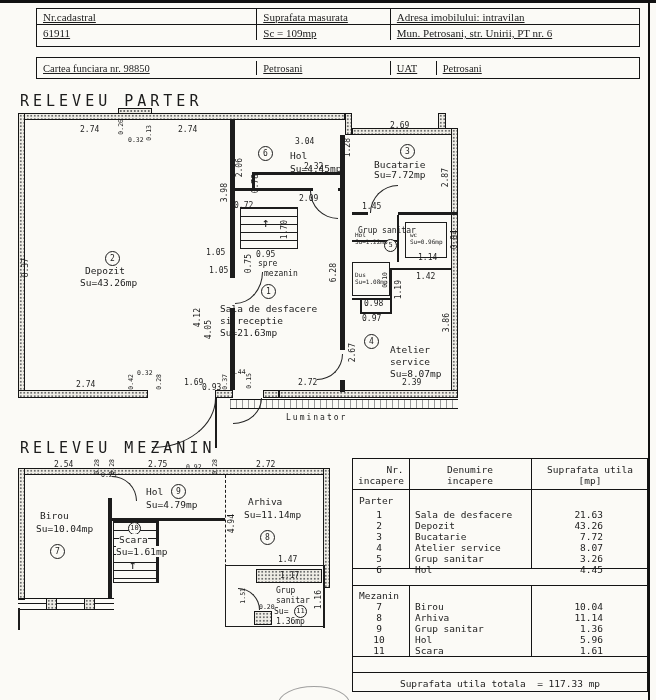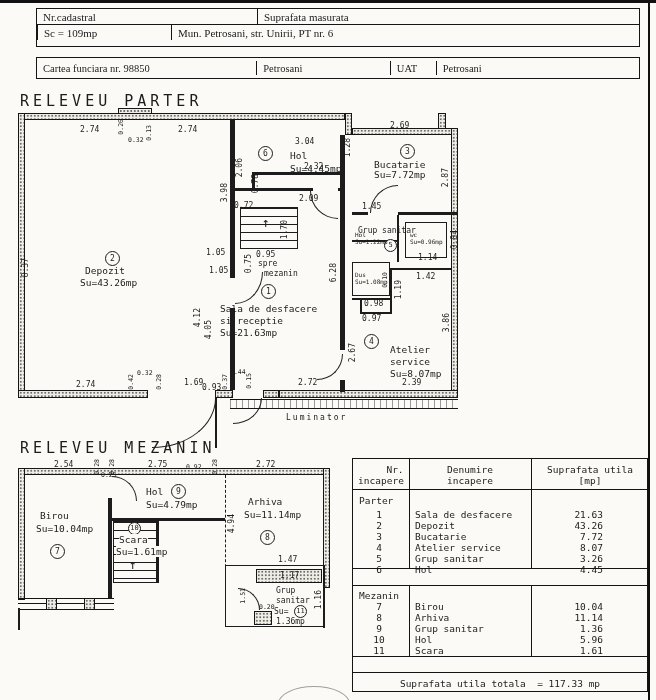--- a/index.html
+++ b/index.html
@@ -3,21 +3,21 @@
 <meta charset="utf-8">
 <style>
   html,body{margin:0;padding:0;}
   body{width:656px;height:700px;position:relative;background:#fbfaf6;color:#1c1c1c;
        font-family:"DejaVu Sans Mono",monospace;overflow:hidden;}
   .abs{position:absolute;}
   
   .doc{position:absolute;border:1.6px solid #151515;font-family:"Liberation Serif",serif;
        font-size:11px;background:#fbfaf6;box-sizing:border-box;}
   .doc .row{display:flex;}
-  .doc .cell{padding:2px 6px 1px 6px;box-sizing:border-box;white-space:nowrap;overflow:hidden;}
+  .doc .cell{padding:2px 6px 1px 6px;box-sizing:border-box;white-space:nowrap;overflow:hidden;text-decoration:underline;}
   .bl{border-left:1.2px solid #151515;}
   .bb{border-bottom:1.2px solid #151515;}
   
   .title{position:absolute;font-size:15px;letter-spacing:4px;white-space:nowrap;}
   .d{position:absolute;font-size:8px;line-height:9px;white-space:nowrap;}
   .dv{writing-mode:vertical-rl;transform:rotate(180deg);}
   .ds{font-size:6.5px;line-height:7px;}
   .rl{position:absolute;font-size:9.5px;line-height:11px;white-space:nowrap;}
   .rm{position:absolute;font-size:8px;line-height:9px;white-space:nowrap;}
   .rs{position:absolute;font-size:6px;line-height:6.5px;white-space:nowrap;}
@@ -58,22 +58,24 @@
 </head>
 <body>
 
 <div class="abs" style="left:0;top:0;width:656px;height:2.5px;background:#111;"></div>
 <div class="abs" style="left:648px;top:0;width:1.6px;height:700px;background:#111;"></div>
 
 <div class="doc" style="left:36px;top:8px;width:604px;height:39px;">
   <div class="row bb">
     <div class="cell" style="width:220px;">Nr.cadastral</div>
     <div class="cell bl" style="width:134px;">Suprafata masurata</div>
+    <div class="cell bl" style="width:250px;">Adresa imobilului: intravilan</div>
   </div>
   <div class="row">
+    <div class="cell" style="width:220px;">61911</div>
     <div class="cell bl" style="width:134px;">Sc = 109mp</div>
     <div class="cell bl" style="width:250px;">Mun. Petrosani, str. Unirii, PT nr. 6</div>
   </div>
 </div>
 
 <div class="doc" style="left:36px;top:57px;width:604px;height:22px;font-size:10.5px;">
   <div class="row" style="height:100%;align-items:center;">
     <div class="cell" style="width:220px;">Cartea funciara nr. 98850</div>
     <div class="cell bl" style="width:134px;">Petrosani</div>
     <div class="cell bl" style="width:46px;">UAT</div>

